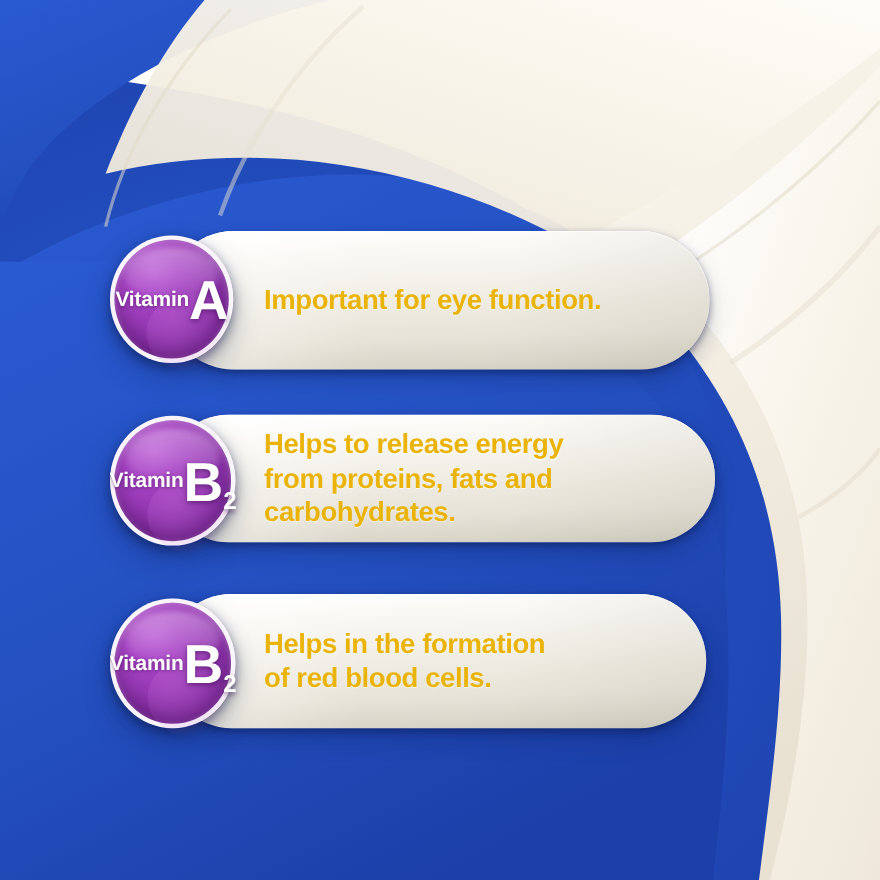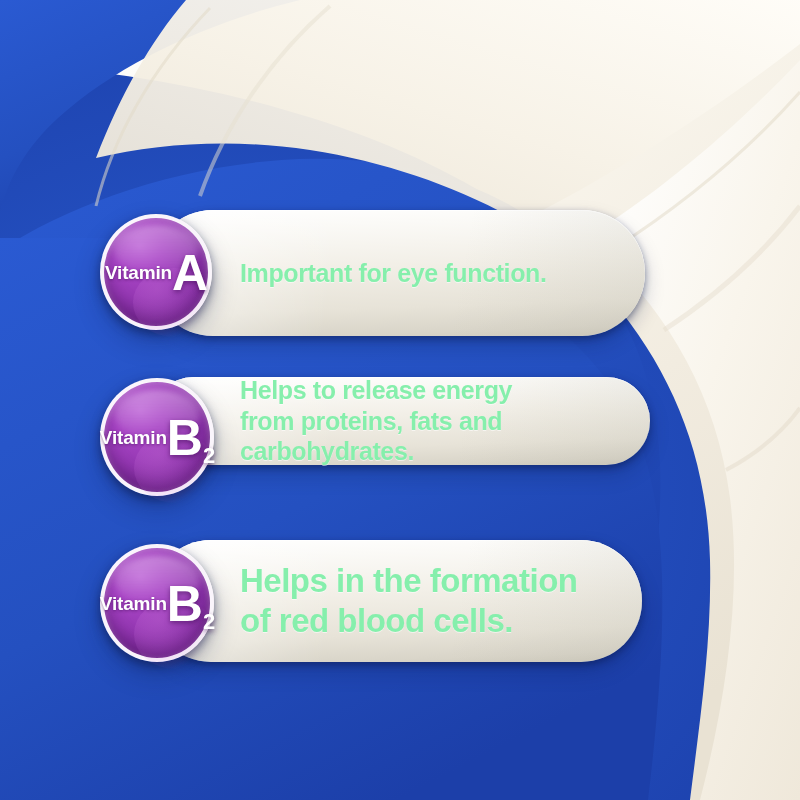--- a/index.html
+++ b/index.html
@@ -72,21 +72,21 @@
     background: linear-gradient(100deg,
       rgba(255,255,255,0.55) 0%,
       rgba(255,255,255,0.0) 38%,
       rgba(255,255,255,0.0) 62%,
       rgba(150,150,135,0.12) 100%);
     pointer-events: none;
   }
 
   .row-text {
     position: absolute;
-    color: #86efac;
+    color: #eab308;
     font-weight: bold;
     letter-spacing: -0.015em;
     line-height: 1.22;
     white-space: pre-line;
     text-shadow: 0 1px 0 rgba(255,255,255,0.55);
   }
 
   
   .badge {
     position: absolute;
@@ -242,34 +242,34 @@
 
     <div class="row" style="left:150px; top:210px; width:495px; height:126px;">
       <div class="pill"></div>
       <div class="row-text" style="left:90px; top:50%; transform:translateY(-50%); font-size:25px;">Important for eye function.</div>
     </div>
     <div class="badge" style="left:100px; top:214px; width:112px; height:116px;">
       <span class="badge-word">Vitamin</span>
       <span class="badge-letter"><span>A</span><span class="sub"></span></span>
     </div>
 
-    <div class="row" style="left:150px; top:377px; width:500px; height:88px;">
+    <div class="row" style="left:150px; top:377px; width:500px; height:116px;">
       <div class="pill"></div>
       <div class="row-text" style="left:90px; top:50%; transform:translateY(-50%); font-size:25px;">Helps to release energy
 from proteins, fats and
 carbohydrates.</div>
     </div>
     <div class="badge" style="left:100px; top:378px; width:114px; height:118px;">
       <span class="badge-word">Vitamin</span>
       <span class="badge-letter"><span>B</span><span class="sub">2</span></span>
     </div>
 
     <div class="row" style="left:150px; top:540px; width:492px; height:122px;">
       <div class="pill"></div>
-      <div class="row-text" style="left:90px; top:50%; transform:translateY(-50%); font-size:33px;">Helps in the formation
+      <div class="row-text" style="left:90px; top:50%; transform:translateY(-50%); font-size:25px;">Helps in the formation
 of red blood cells.</div>
     </div>
     <div class="badge" style="left:100px; top:544px; width:114px; height:118px;">
       <span class="badge-word">Vitamin</span>
       <span class="badge-letter"><span>B</span><span class="sub">2</span></span>
     </div>
 
   </div>
 </div>
 

